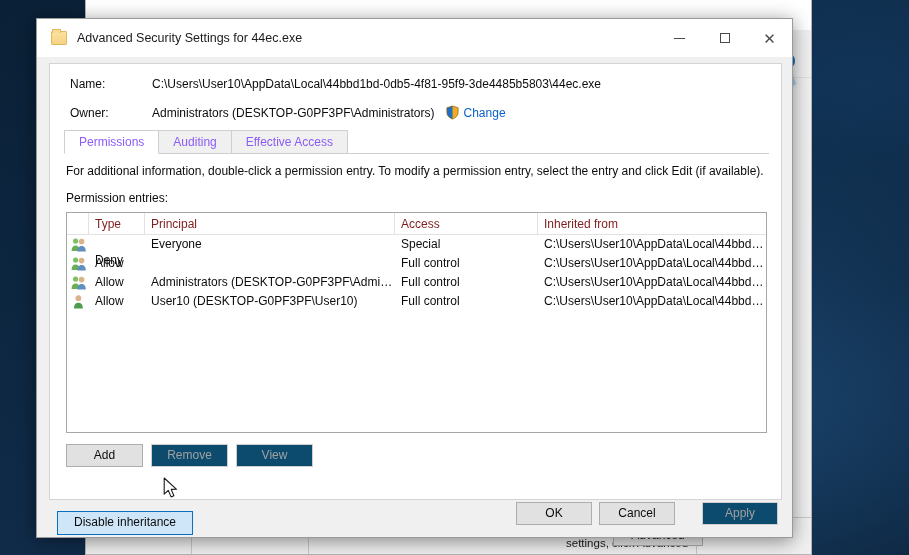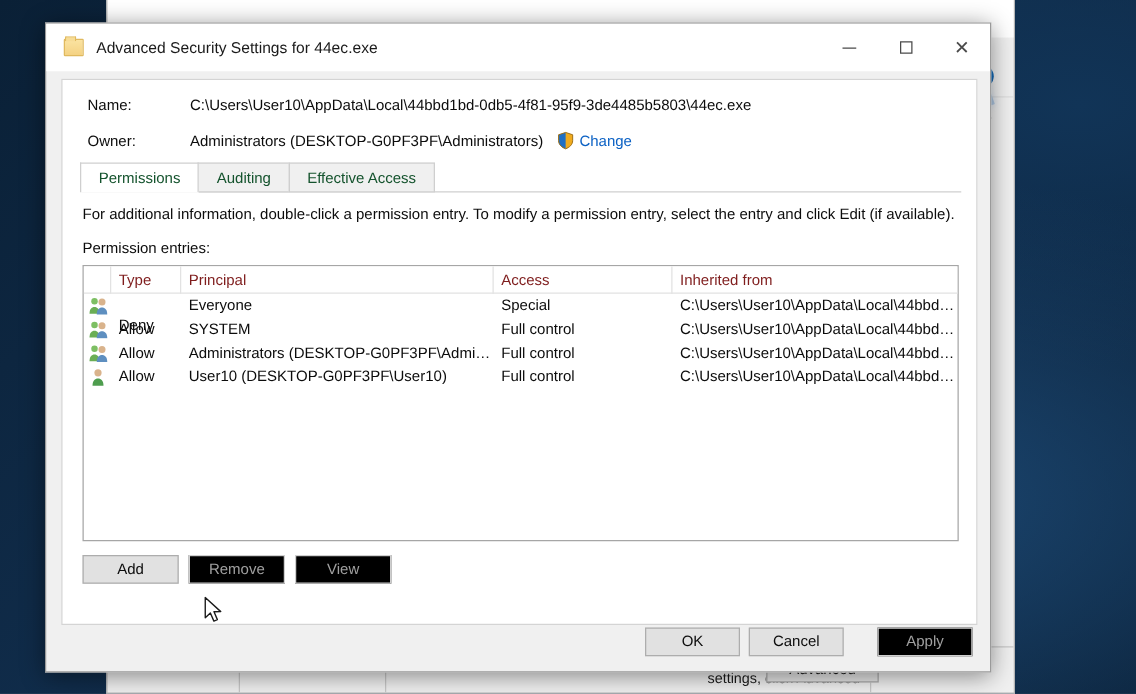--- a/index.html
+++ b/index.html
@@ -220,21 +220,21 @@
   #tabstrip .tabline {
     position: absolute; left: 0; right: 0; bottom: 0; height: 1px; background: #cfcfcf;
   }
   .tab {
     position: relative;
     float: left;
     height: 24px;
     padding: 0 14px;
     line-height: 23px;
     font-size: 12px;
-    color: #14532d;
+    color: #8b5cf6;
     border: 1px solid #cfcfcf;
     background: #f0f0f0;
     margin-right: -1px;
     z-index: 1;
   }
   .tab.active {
     background: #ffffff;
     border-bottom-color: #ffffff;
     z-index: 2;
   }
@@ -307,21 +307,21 @@
     position: absolute;
     height: 23px;
     background: #e1e1e1;
     border: 1px solid #adadad;
     font-size: 12px;
     line-height: 21px;
     text-align: center;
     color: #0c0c0c;
     font-family: "Liberation Sans", sans-serif;
   }
-  .btn.disabled { color: #a0a0a0; background: #000000; border-color: #cfcfcf; }
+  .btn.disabled { color: #a0a0a0; background: #0c4a6e; border-color: #cfcfcf; }
   .btn.hovered { background: #cfe6f9; border: 1px solid #0a6fbd; }
 
   #btn-add    { left: 16px;  top: 380px; width: 77px; }
   #btn-remove { left: 101px; top: 380px; width: 77px; }
   #btn-view   { left: 186px; top: 380px; width: 77px; }
   #btn-disable-inherit {
     left: 20px; top: 454px; width: 136px; height: 24px;
   }
 
   
@@ -453,21 +453,20 @@
         <div class="lv-row">
           <span class="lv-icon">
             <svg width="16" height="15" viewBox="0 0 16 15">
               <circle cx="4.6" cy="4" r="2.6" fill="#7dbf63"></circle>
               <path d="M0.6 14 C0.6 10.3 2.3 8.6 4.6 8.6 C6.9 8.6 8.6 10.3 8.6 14 Z" fill="#6aae55"></path>
               <circle cx="10.6" cy="4.6" r="2.8" fill="#d9b38c"></circle>
               <path d="M6.4 14.6 C6.4 10.6 8.3 9 10.6 9 C12.9 9 14.8 10.6 14.8 14.6 Z" fill="#5e8fc0"></path>
             </svg>
           </span>
           <span class="lv-cell" style="left:22px;  width:56px;">Allow</span>
-          <span class="lv-cell" style="left:78px;  width:250px;">SYSTEM</span>
           <span class="lv-cell" style="left:328px; width:143px;">Full control</span>
           <span class="lv-cell" style="left:471px; width:230px;">C:\Users\User10\AppData\Local\44bbd1bd-...</span>
         </div>
 
         <div class="lv-row">
           <span class="lv-icon">
             <svg width="16" height="15" viewBox="0 0 16 15">
               <circle cx="4.6" cy="4" r="2.6" fill="#7dbf63"></circle>
               <path d="M0.6 14 C0.6 10.3 2.3 8.6 4.6 8.6 C6.9 8.6 8.6 10.3 8.6 14 Z" fill="#6aae55"></path>
               <circle cx="10.6" cy="4.6" r="2.8" fill="#d9b38c"></circle>
@@ -492,20 +491,21 @@
           <span class="lv-cell" style="left:328px; width:143px;">Full control</span>
           <span class="lv-cell" style="left:471px; width:230px;">C:\Users\User10\AppData\Local\44bbd1bd-...</span>
         </div>
       </div>
 
       <div class="btn" id="btn-add">Add</div>
       <div class="btn disabled" id="btn-remove">Remove</div>
       <div class="btn disabled" id="btn-view">View</div>
     </div>
 
+    <div class="btn hovered" id="btn-disable-inherit">Disable inheritance</div>
 
     <div class="btn" id="btn-ok">OK</div>
     <div class="btn" id="btn-cancel">Cancel</div>
     <div class="btn disabled" id="btn-apply">Apply</div>
 
   </div>
 </div>
 
 <div id="cursor">
   <svg width="18" height="24" viewBox="0 0 18 24">

